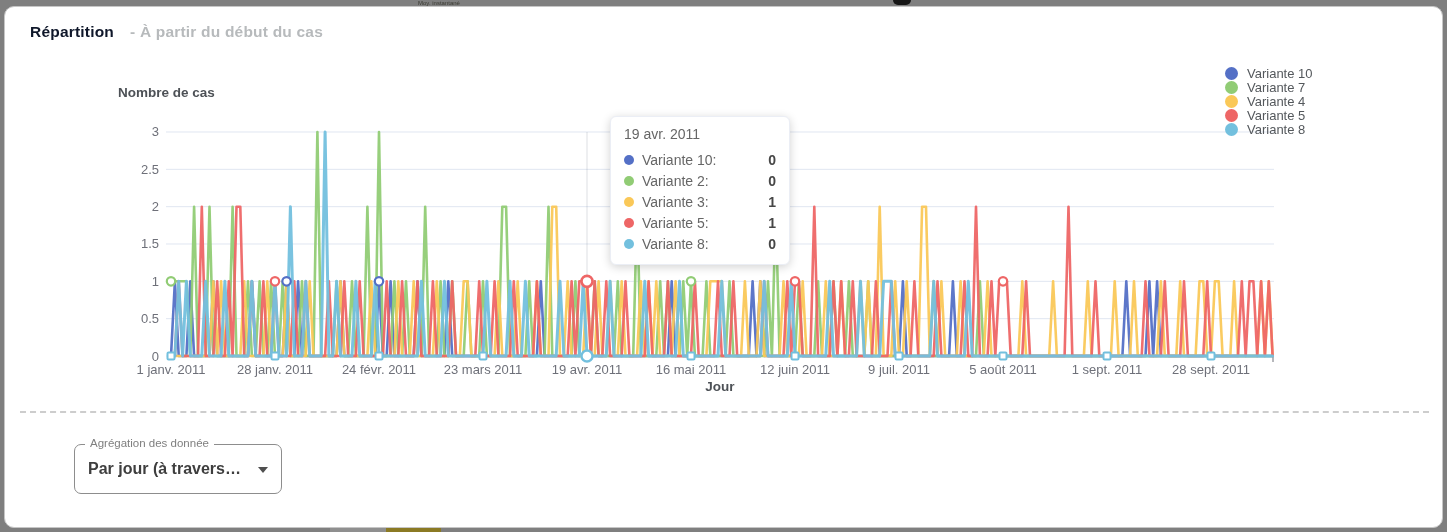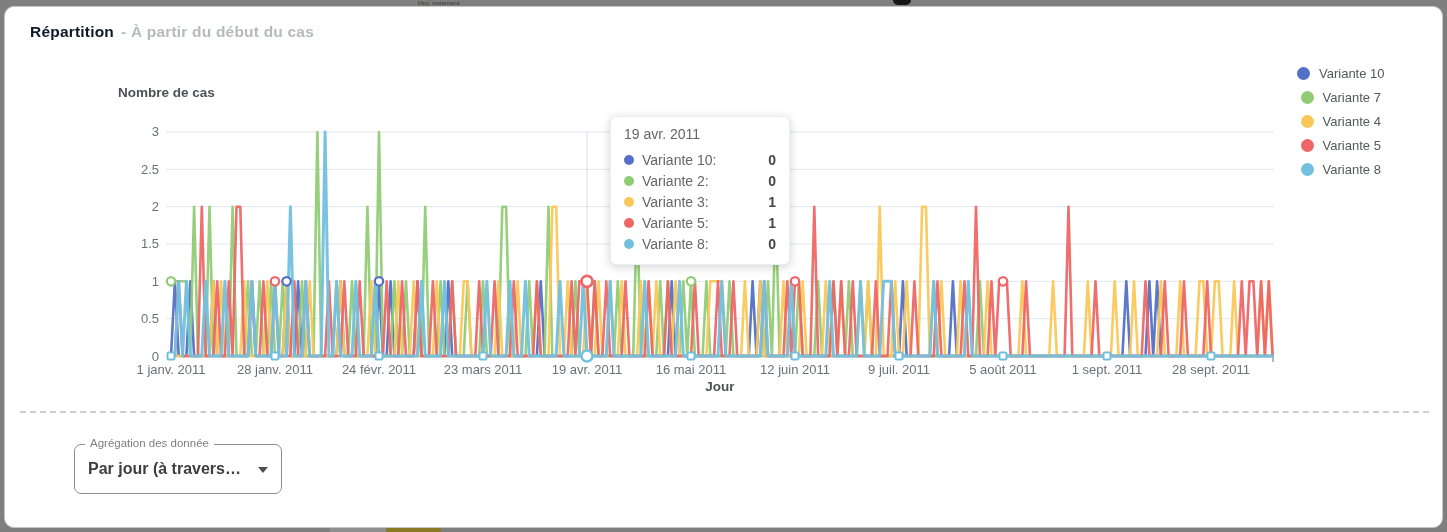--- a/index.html
+++ b/index.html
@@ -22,28 +22,28 @@
     background:#161616;border-radius:0 0 9px 9px;z-index:0;
   }
   .bottom-seg-gray{position:absolute;left:330px;bottom:0;width:56px;height:4px;background:#8f8f8f;z-index:0;}
   .bottom-seg-olive{position:absolute;left:386px;bottom:0;width:55px;height:4px;background:#8b7a24;z-index:0;}
 
   .title-row{
     position:absolute;left:30px;top:23px;z-index:3;
     font-size:15.5px;font-weight:bold;letter-spacing:.2px;white-space:nowrap;
   }
   .title-primary{color:#0f172a;}
-  .title-secondary{color:#b7babc;margin-left:7px;}
+  .title-secondary{color:#b7babc;margin-left:16px;}
 
   #chart-svg{position:absolute;left:0;top:0;z-index:2;}
   #chart-svg text{font-family:"Liberation Sans",sans-serif;}
 
   .legend{
-    position:absolute;left:1297px;top:66px;z-index:3;
-    display:flex;flex-direction:column;gap:10px;align-items:center;
+    position:absolute;left:1225px;top:66px;z-index:3;
+    display:flex;flex-direction:column;
   }
   .legend-item{display:flex;align-items:center;gap:9px;cursor:pointer;height:14px;}
   .legend-dot{width:13px;height:13px;border-radius:50%;flex:none;}
   .legend-label{font-size:13px;color:#54585c;white-space:nowrap;}
 
   .tooltip{
     position:absolute;left:610px;top:116px;width:152px;z-index:4;
     background:#fff;border:1px solid #ebeef5;border-radius:6px;
     box-shadow:0 2px 10px rgba(0,0,0,.18);
     padding:9px 13px 10px 13px;

